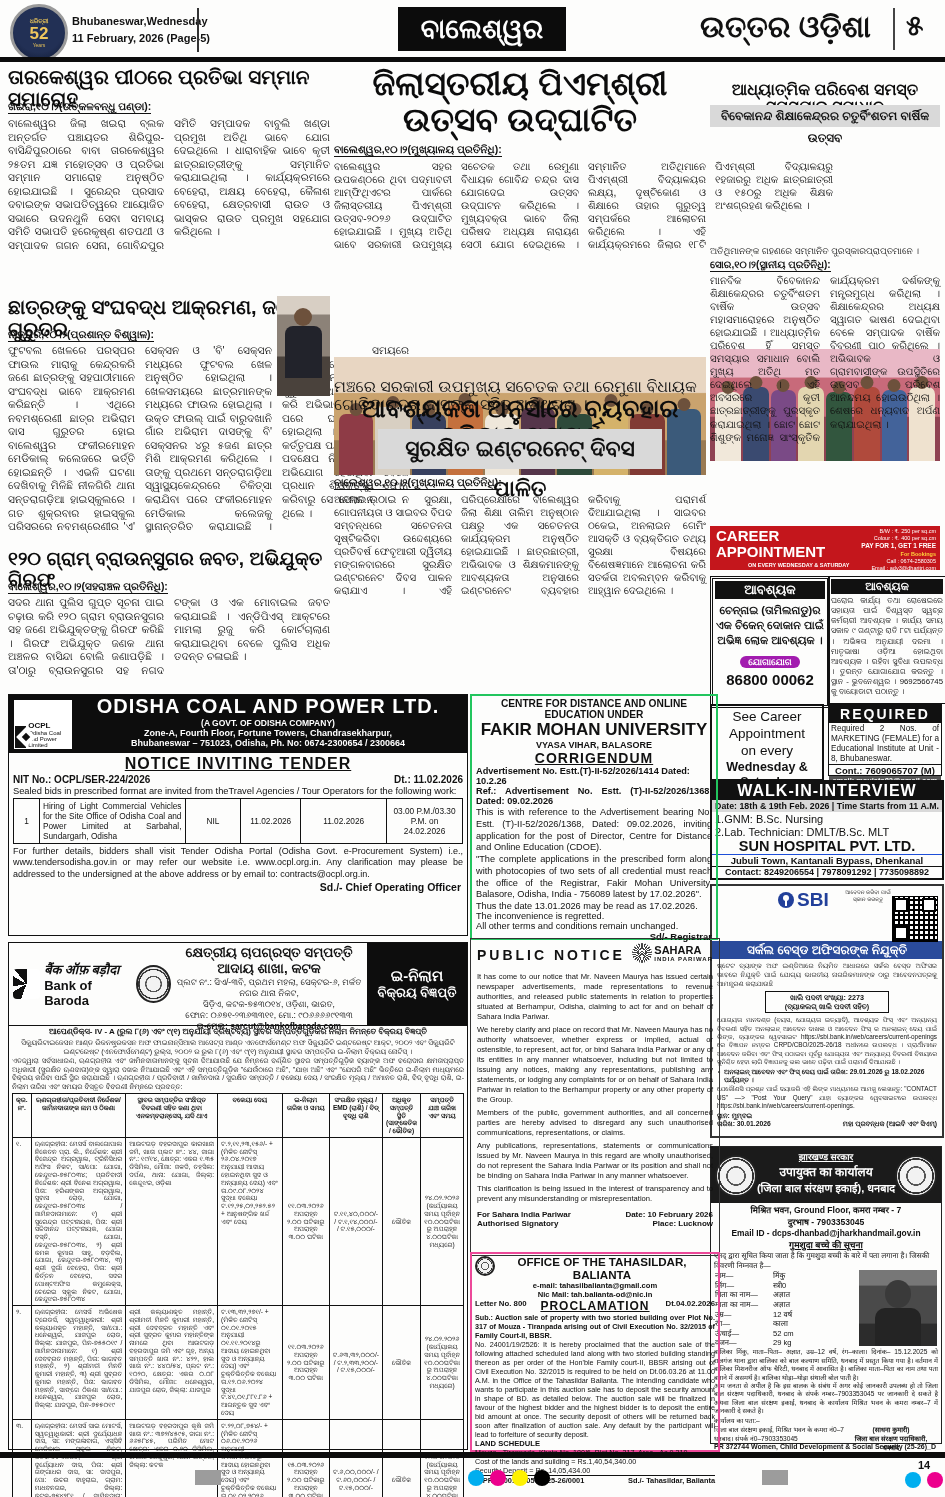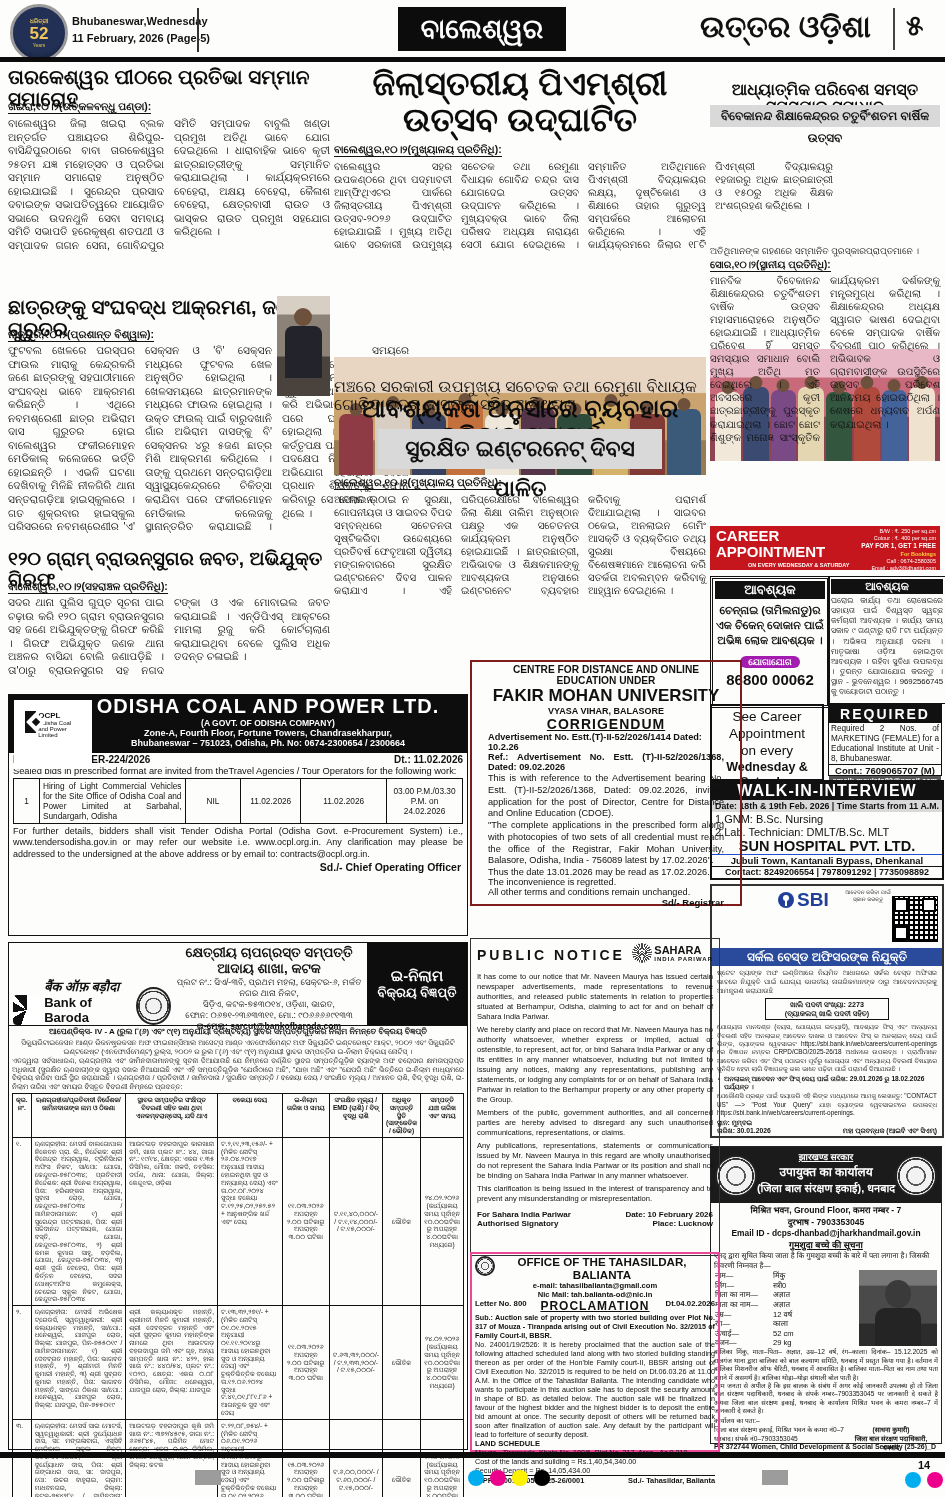--- a/index.html
+++ b/index.html
@@ -158,21 +158,21 @@
     <div class="ctr b" style="background:#111;color:#fff;font-size:16px;letter-spacing:1px;">WALK-IN-INTERVIEW</div>
     <div class="ctr b graybox" style="font-size:8.8px;padding:1px 0;">Date: 18th &amp; 19th Feb. 2026 | Time Starts from 11 A.M.</div>
     <div style="font-size:11px;padding:1px 3px;">1.GNM: B.Sc. Nursing</div>
     <div style="font-size:11px;padding:0 3px;">2.Lab. Technician: DMLT/B.Sc. MLT</div>
     <div class="ctr b" style="font-size:14.5px;">SUN HOSPITAL PVT. LTD.</div>
     <div class="ctr b" style="font-size:9.5px;border-top:1px solid #1d4ed8;">Jubuli Town, Kantanali Bypass, Dhenkanal</div>
     <div class="ctr b" style="font-size:9px;border-top:1px solid #111;">Contact: 8249206554 | 7978091292 | 7735098892</div>
   </div>
 
   <div class="abs" style="left:710px;top:884px;width:230px;height:250px;border:2px solid #333;">
-    <div style="position:relative;height:62px;">
+    <div style="position:relative;height:55px;">
       <div style="position:absolute;left:66px;top:3px;display:flex;align-items:center;">
         <span style="width:16px;height:16px;border-radius:50%;background:#22409a;display:inline-block;position:relative;margin-right:3px;">
           <span style="position:absolute;left:5px;top:3px;width:6px;height:6px;border-radius:50%;background:#fff;"></span>
           <span style="position:absolute;left:7px;top:8px;width:2px;height:6px;background:#fff;"></span>
         </span>
         <span style="color:#22409a;font-weight:bold;font-size:19px;">SBI</span>
       </div>
       <div class="abs pre ctr" style="right:48px;top:3px;font-size:5.5px;width:60px;right:44px;">ଆବେଦନ କରିବା ପାଇଁ
 ସ୍କାନ କରନ୍ତୁ</div>
       <div class="qr" style="position:absolute;right:4px;top:10px;width:44px;height:44px;">
@@ -266,37 +266,38 @@
       <div class="ctr" style="position:absolute;right:4px;top:0;width:92px;font-weight:bold;">
         <div>(साधना कुमारी)</div>
         <div>जिला बाल संरक्षण पदाधिकारी,</div>
         <div>धनबाद</div>
       </div>
     </div>
   </div>
 
   <div class="abs" style="left:8px;top:694px;width:458px;height:240px;border:1.5px solid #111;">
     <div style="position:relative;background:#0d0d0d;color:#fff;height:58px;">
-      <div style="position:absolute;left:5px;top:5px;width:56px;height:47px;background:#fff;color:#111;font-size:6px;display:flex;align-items:flex-start;padding:11px;">
+      <div style="position:absolute;left:5px;top:5px;width:56px;height:47px;background:#fff;color:#111;font-size:6px;display:flex;align-items:flex-end;padding:1px;">
         <span style="width:22px;height:22px;background:#111;display:inline-block;margin-right:2px;position:relative;">
           <span style="position:absolute;left:4px;top:4px;width:14px;height:14px;background:#fff;transform:rotate(45deg);"></span>
           <span style="position:absolute;left:8px;top:8px;width:6px;height:6px;background:#111;transform:rotate(45deg);"></span>
         </span>
         <span>
           <span class="b" style="font-size:8px;display:block;">OCPL</span>
           <span style="display:block;">Odisha Coal and Power Limited</span>
         </span>
       </div>
       <div class="ctr" style="padding-left:60px;">
         <div class="b" style="font-size:20px;letter-spacing:1px;">ODISHA COAL AND POWER LTD.</div>
         <div class="b" style="font-size:8.5px;">(A GOVT. OF ODISHA COMPANY)</div>
         <div class="b" style="font-size:9px;">Zone-A, Fourth Floor, Fortune Towers, Chandrasekharpur,</div>
         <div class="b" style="font-size:9px;">Bhubaneswar – 751023, Odisha, Ph. No: 0674-2300654 / 2300664</div>
       </div>
     </div>
+    <div class="ctr b" style="font-size:16px;letter-spacing:1px;text-decoration:underline;margin-top:2px;">NOTICE INVITING TENDER</div>
     <div style="display:flex;justify-content:space-between;font-size:10px;font-weight:bold;padding:1px 4px;">
       <span>NIT No.: OCPL/SER-224/2026</span>
       <span>Dt.: 11.02.2026</span>
     </div>
     <div style="font-size:9.3px;padding:0 4px;">Sealed bids in prescribed format are invited from theTravel Agencies / Tour Operators for the following work:</div>
     <table class="tbl" style="width:450px;margin:2px auto 0;font-size:8.3px;">
       <colgroup>
           <col style="width:26px">
           <col style="width:146px">
           <col style="width:56px">
@@ -312,21 +313,21 @@
         <td class="ctr" style="vertical-align:middle;">11.02.2026</td>
         <td class="ctr" style="vertical-align:middle;">11.02.2026</td>
         <td class="ctr" style="vertical-align:middle;">03.00 P.M./03.30 P.M. on 24.02.2026</td>
       </tr>
     </tbody>
       </table>
     <div class="j" style="font-size:9px;line-height:1.25;padding:2px 4px 0;">For further details, bidders shall visit Tender Odisha Portal (Odisha Govt. e-Procurement System) i.e., www.tendersodisha.gov.in or may refer our website i.e. www.ocpl.org.in. Any clarification may please be addressed to the undersigned at the above address or by email to: contracts@ocpl.org.in.</div>
     <div class="rt b" style="font-size:10.5px;padding:1px 6px;">Sd./- Chief Operating Officer</div>
   </div>
 
-  <div class="abs" style="left:470px;top:660px;width:236px;height:238px;border:2px solid #7f1d1d;padding:2px 16px;">
+  <div class="abs" style="left:470px;top:694px;width:236px;height:238px;border:2px solid #22c55e;padding:2px 4px;">
     <div class="ctr b" style="font-size:10.2px;">CENTRE FOR DISTANCE AND ONLINE EDUCATION UNDER</div>
     <div class="ctr b" style="font-size:17px;">FAKIR MOHAN UNIVERSITY</div>
     <div class="ctr b" style="font-size:9px;">VYASA VIHAR, BALASORE</div>
     <div class="ctr b" style="font-size:14px;text-decoration:underline;letter-spacing:1px;">CORRIGENDUM</div>
     <div class="b" style="font-size:9.2px;">Advertisement No. Estt.(T)-II-52/2026/1414 Dated: 10.2.26</div>
     <div class="b j" style="font-size:9.2px;">Ref.: Advertisement No. Estt. (T)-II-52/2026/1368, Dated: 09.02.2026</div>
     <div class="j" style="font-size:9.2px;line-height:1.28;margin-top:1px;">This is with reference to the Advertisement bearing No. Estt. (T)-II-52/2026/1368, Dated: 09.02.2026, inviting application for the post of Director, Centre for Distance and Online Education (CDOE).</div>
     <div class="j" style="font-size:9.2px;line-height:1.28;">"The complete applications in the prescribed form along with photocopies of two sets of all credential must reach the office of the Registrar, Fakir Mohan University, Balasore, Odisha, India - 756089 latest by 17.02.2026".</div>
     <div style="font-size:9.2px;">Thus the date 13.01.2026 may be read as 17.02.2026.</div>
     <div style="font-size:9.2px;">The inconvenience is regretted.</div>
@@ -381,21 +382,21 @@
     <div style="font-size:7.2px;">Cost of the lands and suilding = Rs.1,40,54,340.00</div>
     <div style="font-size:7.2px;">Security Deposit = Rs. 14,05,434.00</div>
     <div style="display:flex;justify-content:space-between;font-size:7.4px;font-weight:bold;border-top:1px solid #111;">
       <span>OIPR-24001/24050/3/25-26/0001</span>
       <span>Sd./- Tahasildar, Balianta</span>
     </div>
   </div>
 
   <div class="abs" style="left:8px;top:942px;width:458px;height:506px;border:1.5px solid #111;">
     <div style="display:flex;height:82px;border-bottom:1px solid #111;">
-      <div style="width:158px;display:flex;align-items:flex-end;padding-left:4px;">
+      <div style="width:158px;display:flex;align-items:center;padding-left:4px;">
         <span style="width:30px;height:30px;background:conic-gradient(from 200deg,#111 0 40deg,#fff 40deg 60deg,#111 60deg 100deg,#fff 100deg 120deg,#111 120deg 160deg,#fff 160deg);border-radius:4px;margin-right:4px;"></span>
         <span>
           <span class="b" style="font-size:13px;display:block;font-family:'Liberation Serif','DejaVu Serif',serif;font-style:italic;">बैंक ऑफ़ बड़ौदा</span>
           <span class="b" style="font-size:13px;display:block;">Bank of Baroda</span>
         </span>
         <span class="seal" style="width:34px;height:34px;margin-left:5px;"></span>
       </div>
       <div class="ctr" style="flex:1;padding-top:2px;">
         <div class="b" style="font-size:13.5px;">କ୍ଷେତ୍ରୀୟ ଚାପଗ୍ରସ୍ତ ସମ୍ପତ୍ତି ଆଦାୟ ଶାଖା, କଟକ</div>
         <div style="font-size:8.6px;">ପ୍ଲଟ ନଂ.: ସିଏ/-୩ବି, ପ୍ରଥମ ମହଲା, ସେକ୍ଟର-୬, ମର୍କତ ନଗର ଥାନା ନିକଟ,</div>

